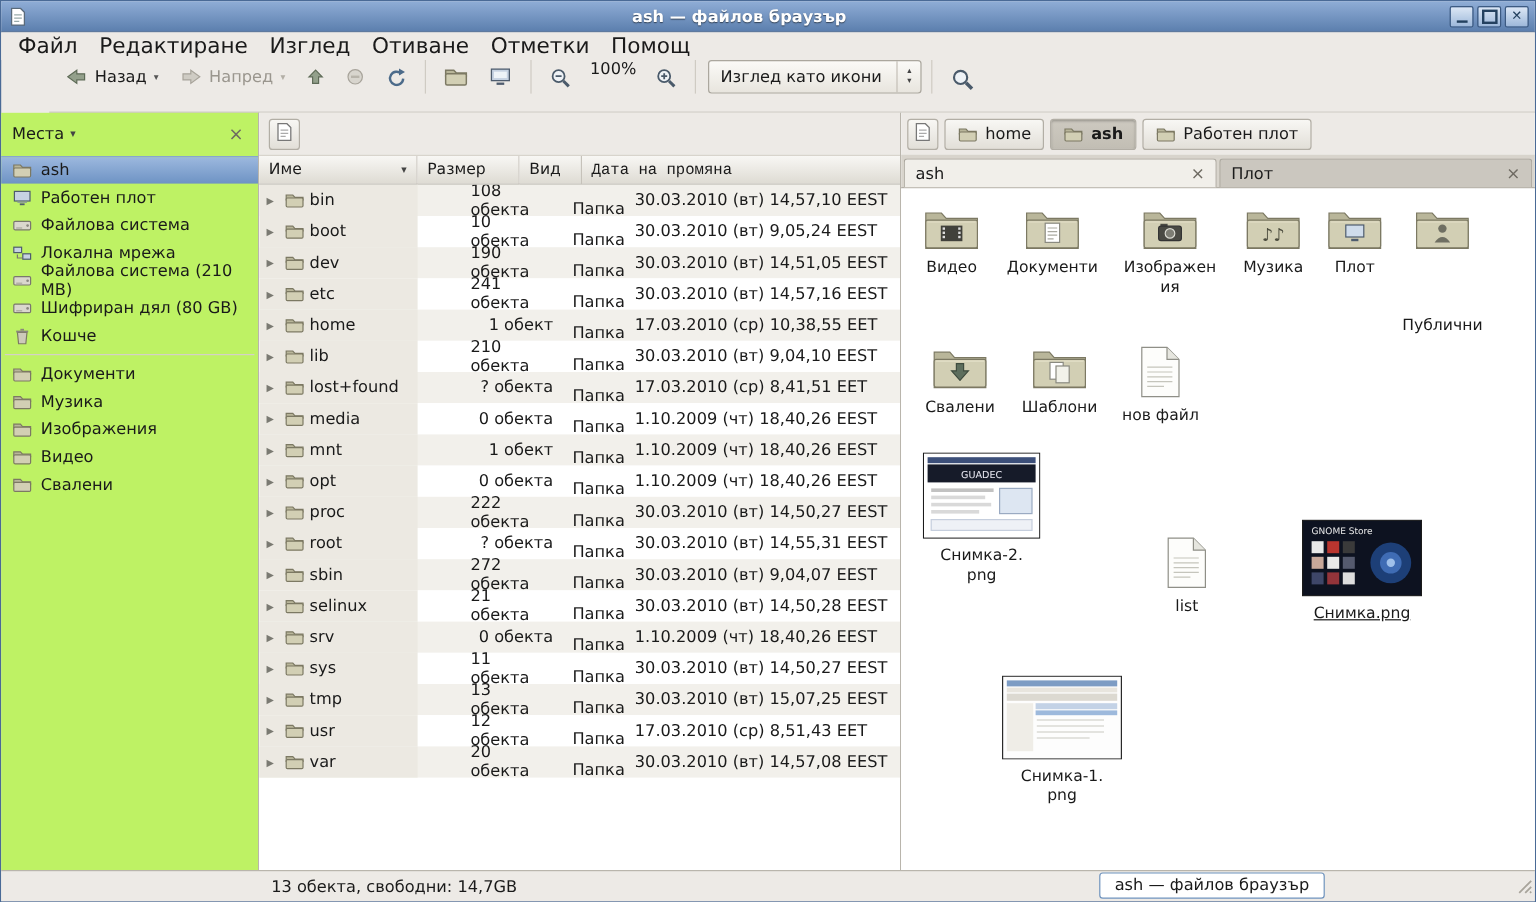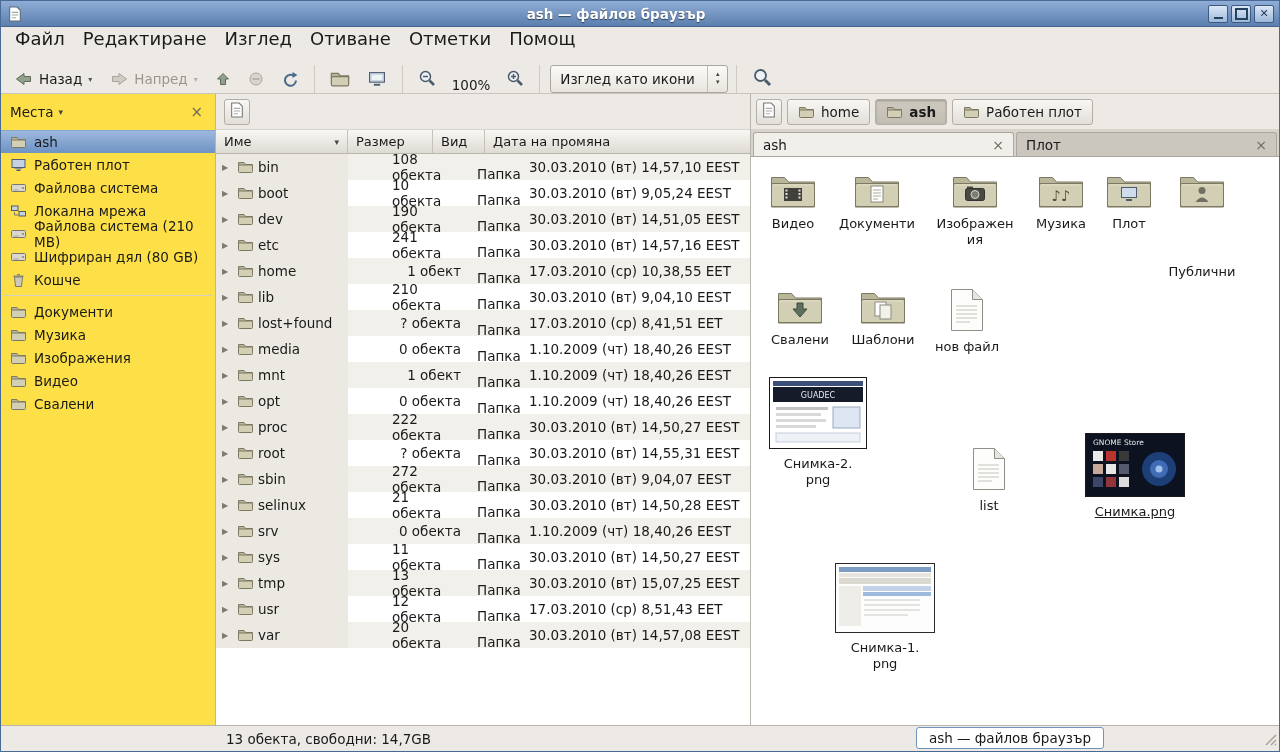--- a/index.html
+++ b/index.html
@@ -15,56 +15,56 @@
   .wbtn { width:20px; height:18px; border:1px solid #3c5a82; border-radius:2px; background:linear-gradient(#dce7f5,#9db8da); display:flex; align-items:center; justify-content:center; position:relative; }
   .wbtn.minimize::after { content:""; width:9px; height:0; border-bottom:2px solid #24415f; margin-top:9px; }
   .wbtn.maximize::after { content:""; width:9px; height:8px; border:2px solid #24415f; }
   .wbtn.close::after { content:"✕"; color:#24415f; font-size:11px; font-weight:bold; }
 
   
   .menubar { height:23px; flex:0 0 23px; display:flex; align-items:center; padding:0 5px; background:#EDEAE6; }
   .menu-item { padding:3px 9px; font-size:18px; }
 
   
-  .toolbar { height:44px; flex:0 0 44px; display:flex; align-items:flex-end; padding:0 6px; gap:3px; background:#EDEAE6; border-bottom:1px solid #c9c5bd; }
+  .toolbar { height:44px; flex:0 0 44px; display:flex; align-items:flex-start; padding:0 6px; gap:3px; background:#EDEAE6; border-bottom:1px solid #c9c5bd;margin-left:40px; }
   .tbtn { display:flex; align-items:center; gap:5px; padding:6px 7px; border-radius:3px; font-size:13.5px; }
   .tbtn .caret { font-size:8px; color:#555; margin-left:1px; }
   .tbtn.disabled { color:#9a968e; }
   .tbtn.disabled .caret { color:#b3afa6; }
   .ticon { display:flex; align-items:center; justify-content:center; }
   .tsep { width:1px; height:28px; background:#cfcbc3; margin:0 5px; flex:0 0 1px; }
   .zoom-label { padding:0 6px; font-size:13.5px; }
   .combo { display:flex; align-items:center; height:28px; border:1px solid #aba79e; border-radius:3px; background:linear-gradient(#fbfaf7,#e8e5de); padding-left:9px; margin-left:2px; width:178px; }
   .combo-text { flex:1; font-size:13.5px; }
   .combo-arrows { width:20px; height:100%; border-left:1px solid #c3bfb6; display:flex; flex-direction:column; align-items:center; justify-content:center; font-size:7px; color:#444; line-height:1.1; }
 
   
   .content { flex:1 1 auto; min-height:0; display:flex; }
 
   
-  .sidebar { width:215px; flex:0 0 215px; background:#fde047; border-right:1px solid #b9b5ac; display:flex; flex-direction:column; }
+  .sidebar { width:215px; flex:0 0 215px; background:#bef264; border-right:1px solid #b9b5ac; display:flex; flex-direction:column; }
   .sb-header { height:36px; flex:0 0 36px; display:flex; align-items:center; padding:0 9px; gap:5px; }
   .sb-title { font-size:13.5px; }
   .sb-caret { font-size:9px; color:#444; }
   .sb-close { margin-left:auto; color:#6e6a62; font-size:15px; padding:0 3px; }
   .sb-item { height:23px; display:flex; align-items:center; gap:7px; padding:0 6px 0 9px; font-size:13.5px; }
   .sb-item.selected { background:linear-gradient(#9cb8de,#6e93c4); border-top:1px solid #87a6cf; }
   .sb-sep { height:1px; background:#d4d0c8; margin:4px 3px; }
   .sb-icon { width:17px; display:flex; }
 
   
   .listpane { width:535px; flex:0 0 535px; background:#fff; border-right:1px solid #b9b5ac; display:flex; flex-direction:column; }
   .lp-top { height:36px; flex:0 0 36px; background:#EDEAE6; display:flex; align-items:center; padding:0 8px; border-bottom:1px solid #d8d4cc; }
   .mini-btn { width:26px; height:26px; border:1px solid #b2aea5; border-radius:3px; background:linear-gradient(#f8f7f4,#e2dfd8); display:flex; align-items:center; justify-content:center; }
   .lheader { display:flex; height:24px; flex:0 0 24px; }
   .lh-cell { display:flex; align-items:center; padding:0 8px; font-size:13px; background:linear-gradient(#f8f7f4,#dedbd3); border-right:1px solid #c6c2ba; border-bottom:1px solid #b9b5ac; }
   .lh-cell.c0 { width:132px; }
   .lh-cell.c1 { width:85px; }
   .lh-cell.c2 { width:52px; }
-  .lh-cell.c3 { flex:1; border-right:none; }
+  .lh-cell.c3 { flex:1; border-right:none;font-family:Liberation Mono, monospace; }
   .sort-arrow { margin-left:auto; font-size:9px; color:#444; }
   .lrows { flex:1; background:#fff; overflow:hidden; }
   .lrow { display:flex; height:26px; background:#fff; }
   .lrow.even { background:#F2F0EB; }
   .lrow .cell { display:flex; align-items:center; font-size:13.5px; padding:0 8px; }
   .lrow .name { width:132px; background:#ECE9E2; gap:4px; padding:0 4px 0 6px; }
   .expander { font-size:8px; color:#7a7a72; width:11px; flex:0 0 11px; }
   .mini-folder { display:flex; flex:0 0 17px; }
   .lrow .size { width:85px; justify-content:flex-end;margin-left:36px; }
   .lrow .type { width:52px;margin-top:14px; }

